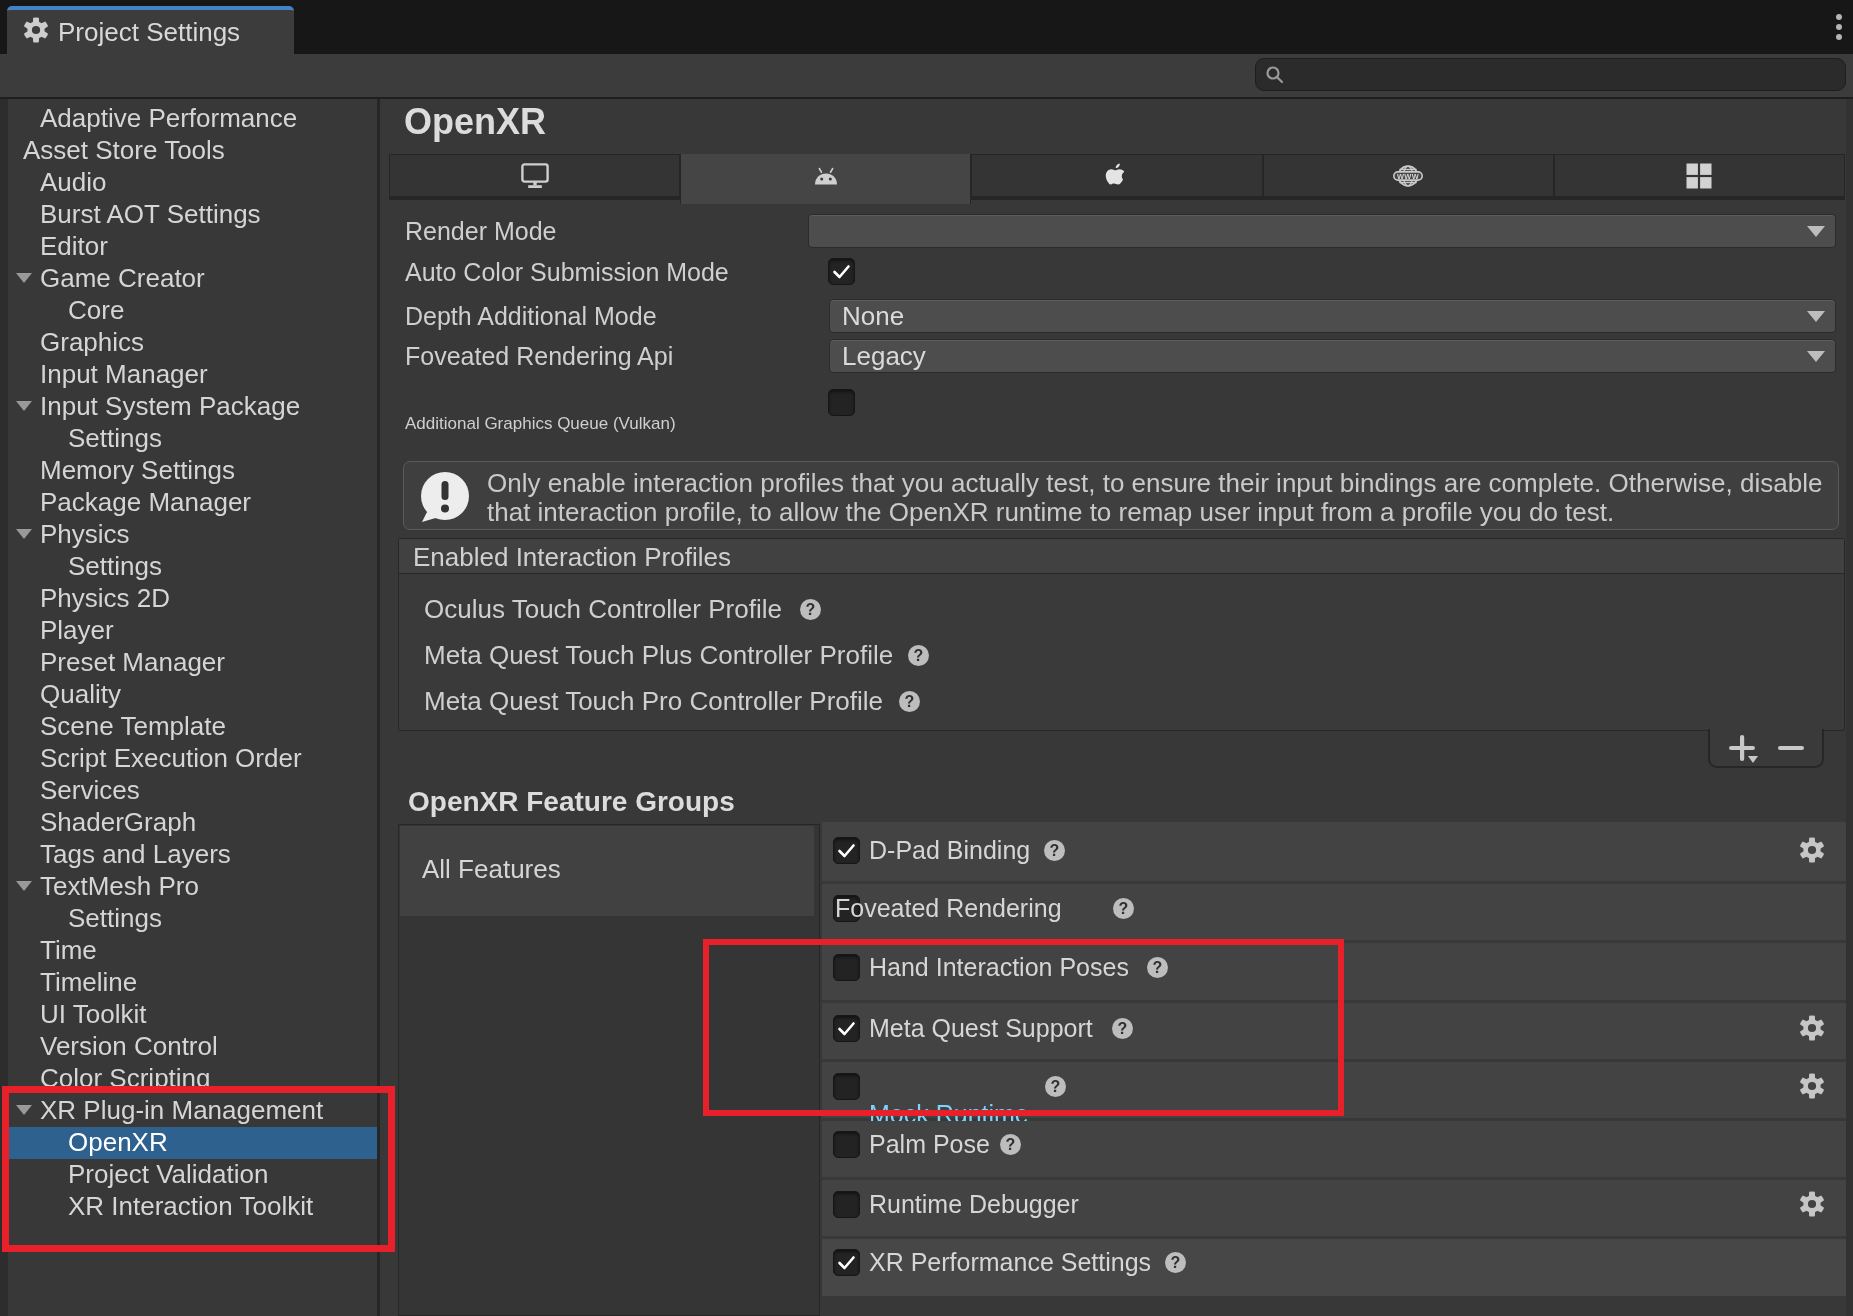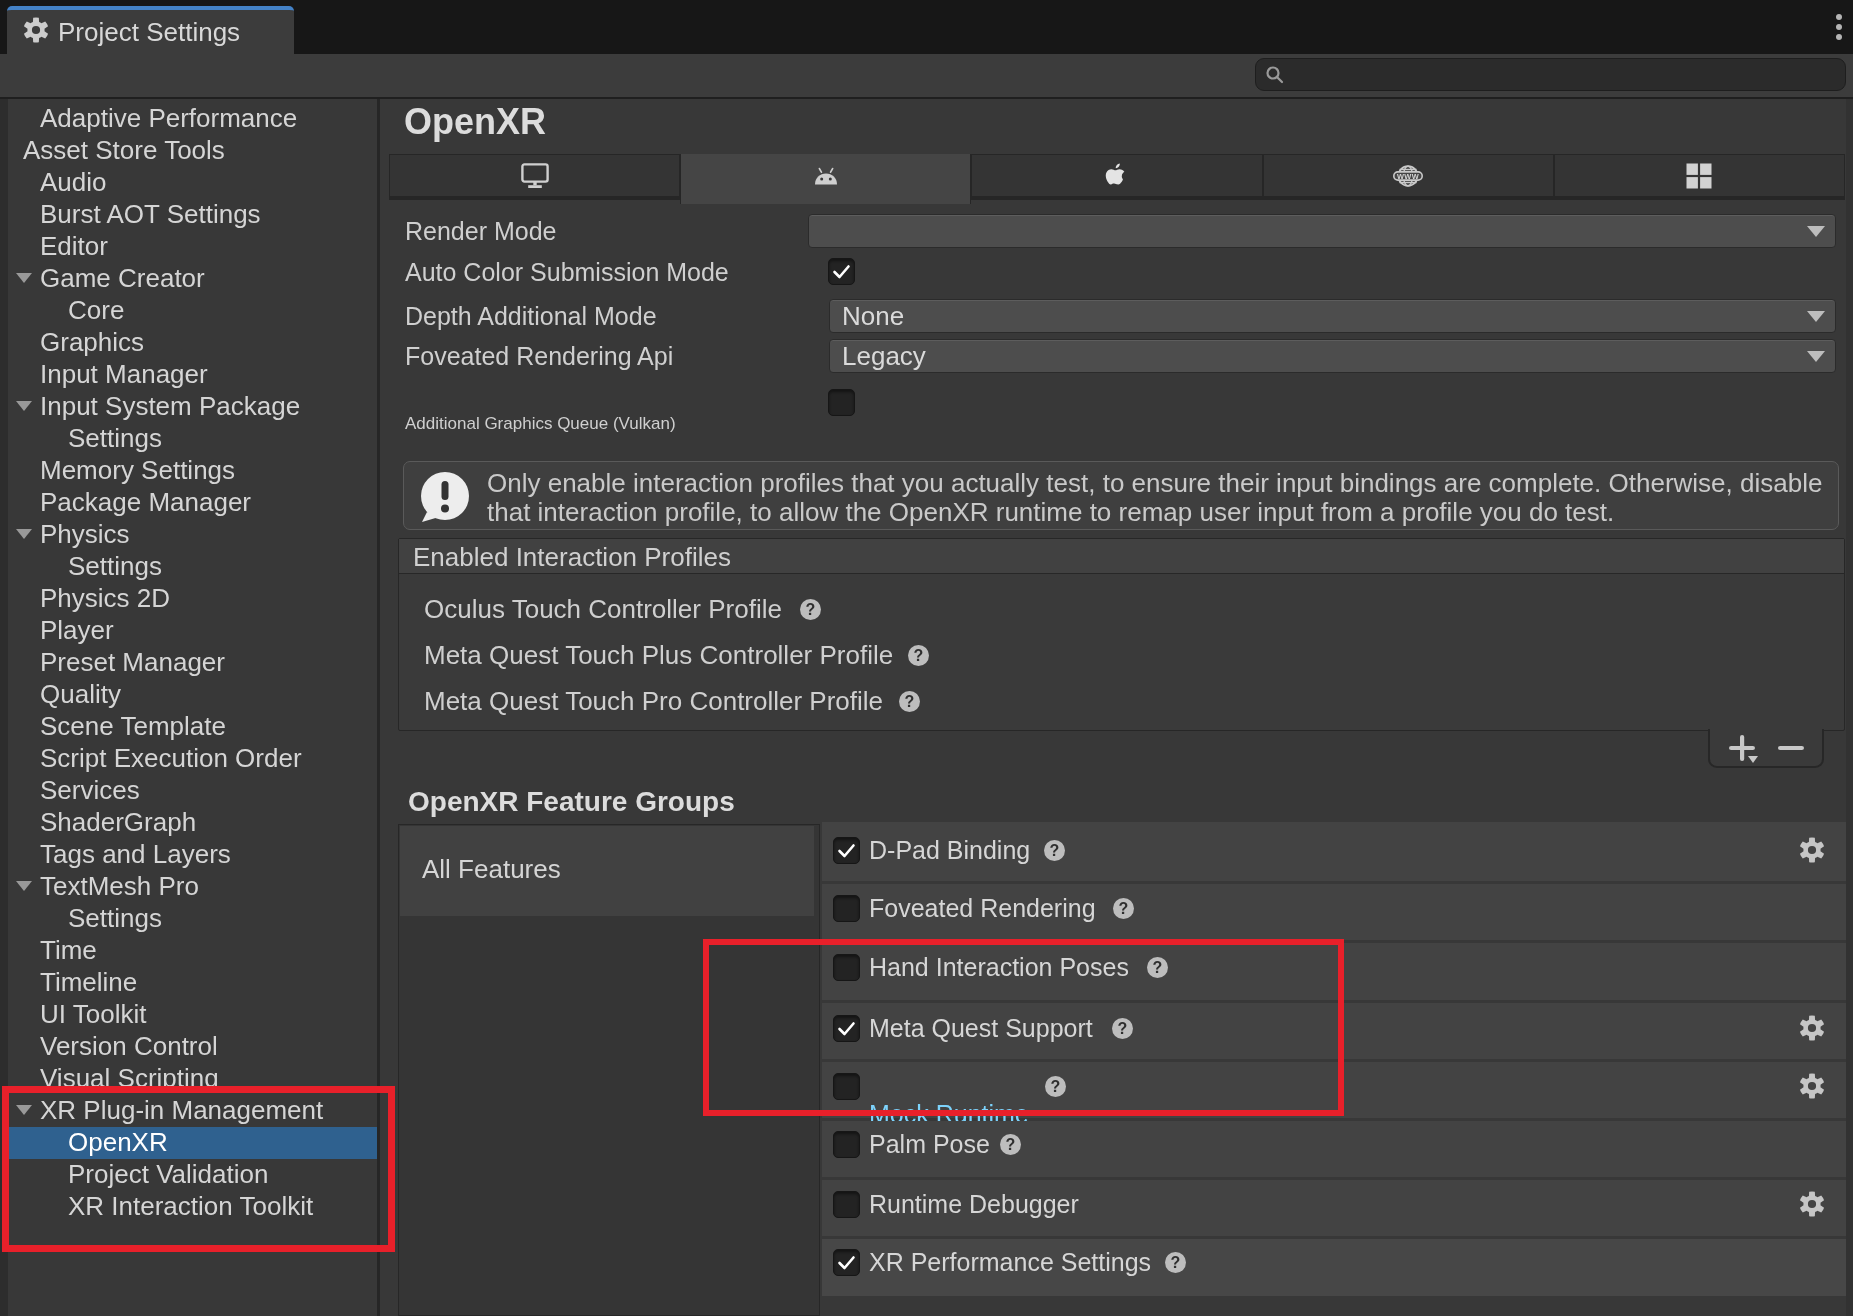--- a/index.html
+++ b/index.html
@@ -62,21 +62,21 @@
 <div class="abs txt" style="left:40px;top:774px;height:32px;line-height:32px;color:#d5d5d5;">Services</div>
 <div class="abs txt" style="left:40px;top:806px;height:32px;line-height:32px;color:#d5d5d5;">ShaderGraph</div>
 <div class="abs txt" style="left:40px;top:838px;height:32px;line-height:32px;color:#d5d5d5;">Tags and Layers</div>
 <div class="abs tri" style="left:16px;top:881px;"></div>
 <div class="abs txt" style="left:40px;top:870px;height:32px;line-height:32px;color:#d5d5d5;">TextMesh Pro</div>
 <div class="abs txt" style="left:68px;top:902px;height:32px;line-height:32px;color:#d5d5d5;">Settings</div>
 <div class="abs txt" style="left:40px;top:934px;height:32px;line-height:32px;color:#d5d5d5;">Time</div>
 <div class="abs txt" style="left:40px;top:966px;height:32px;line-height:32px;color:#d5d5d5;">Timeline</div>
 <div class="abs txt" style="left:40px;top:998px;height:32px;line-height:32px;color:#d5d5d5;">UI Toolkit</div>
 <div class="abs txt" style="left:40px;top:1030px;height:32px;line-height:32px;color:#d5d5d5;">Version Control</div>
-<div class="abs txt" style="left:40px;top:1062px;height:32px;line-height:32px;color:#d5d5d5;">Visual Scripting</div>
+<div class="abs txt" style="left:40px;top:1062px;height:32px;line-height:32px;color:#d5d5d5;">Color Scripting</div>
 <div class="abs tri" style="left:16px;top:1105px;"></div>
 <div class="abs txt" style="left:40px;top:1094px;height:32px;line-height:32px;color:#d5d5d5;">XR Plug-in Management</div>
 <div class="abs txt" style="left:68px;top:1126px;height:32px;line-height:32px;color:#ffffff;">OpenXR</div>
 <div class="abs txt" style="left:68px;top:1158px;height:32px;line-height:32px;color:#d5d5d5;">Project Validation</div>
 <div class="abs txt" style="left:68px;top:1190px;height:32px;line-height:32px;color:#d5d5d5;">XR Interaction Toolkit</div>
 <div class="abs" style="left:404px;top:101px;color:#dcdcdc;font-size:36px;font-weight:bold;">OpenXR</div>
 <div class="abs" style="left:389.0px;top:154px;width:291.2px;height:43px;background:#343434;border:1px solid #262626;box-sizing:border-box;"></div>
 <div class="abs" style="left:389.0px;top:197px;width:291.2px;height:3px;background:#262626;"></div>
 <div class="abs" style="left:520.6px;top:162.5px;width:28px;height:26px;z-index:3;"><svg width="28" height="26" viewBox="0 0 28 26">
       <rect x="1.4" y="1.4" width="25.2" height="17.2" rx="2" fill="none" stroke="#cfcfcf" stroke-width="2.4"></rect>
@@ -172,21 +172,21 @@
       <polyline points="5.5,13 10.5,18 19.5,7.5" fill="none" stroke="#ffffff" stroke-width="2.6" stroke-linecap="round" stroke-linejoin="round"></polyline>
     </svg>
   </div>
 <div class="abs" style="left:869px;top:834px;height:32px;line-height:32px;color:#d6d6d6;font-size:25px;font-weight:normal;white-space:nowrap;">D-Pad Binding</div>
 <div class="abs help" style="left:1044px;top:840px;z-index:5;">?</div>
 <svg class="abs" style="left:1799px;top:837px;" width="26" height="26" viewBox="0 0 26 26">
     <path fill="#c6c6c6" d="M10.17,0.72A12.6,12.6 0 0 1 15.83,0.72L16.08,4.97A8.6,8.6 0 0 1 18.41,6.32L22.22,4.41A12.6,12.6 0 0 1 25.05,9.32L21.49,11.65A8.6,8.6 0 0 1 21.49,14.35L25.05,16.68A12.6,12.6 0 0 1 22.22,21.59L18.41,19.68A8.6,8.6 0 0 1 16.08,21.03L15.83,25.28A12.6,12.6 0 0 1 10.17,25.28L9.92,21.03A8.6,8.6 0 0 1 7.59,19.68L3.78,21.59A12.6,12.6 0 0 1 0.95,16.68L4.51,14.35A8.6,8.6 0 0 1 4.51,11.65L0.95,9.32A12.6,12.6 0 0 1 3.78,4.41L7.59,6.32A8.6,8.6 0 0 1 9.92,4.97ZM17.10,13.00A4.1,4.1 0 1 0 8.90,13.00A4.1,4.1 0 1 0 17.10,13.00Z"></path>
   </svg>
 <div class="abs" style="left:822px;top:884px;width:1024px;height:56px;background:#434343;"></div>
 <div class="abs cb" style="left:833px;top:895px;width:27px;height:27px;box-sizing:border-box;"></div>
-<div class="abs" style="left:869px;top:892px;height:32px;line-height:32px;color:#d6d6d6;font-size:25px;font-weight:normal;white-space:nowrap;">Foveated Rendering</div>
+<div class="abs" style="left:835px;top:892px;height:32px;line-height:32px;color:#d6d6d6;font-size:25px;font-weight:normal;white-space:nowrap;">Foveated Rendering</div>
 <div class="abs help" style="left:1113px;top:898px;z-index:5;">?</div>
 <div class="abs" style="left:822px;top:943px;width:1024px;height:57px;background:#434343;"></div>
 <div class="abs cb" style="left:833px;top:954px;width:27px;height:27px;box-sizing:border-box;"></div>
 <div class="abs" style="left:869px;top:951px;height:32px;line-height:32px;color:#d6d6d6;font-size:25px;font-weight:normal;white-space:nowrap;">Hand Interaction Poses</div>
 <div class="abs help" style="left:1147px;top:957px;z-index:5;">?</div>
 <div class="abs" style="left:822px;top:1003px;width:1024px;height:56px;background:#434343;"></div>
 <div class="abs cb" style="left:833px;top:1015px;width:27px;height:27px;box-sizing:border-box;">
     <svg width="25" height="25" viewBox="0 0 25 25" style="position:absolute;left:0;top:0;">
       <polyline points="5.5,13 10.5,18 19.5,7.5" fill="none" stroke="#ffffff" stroke-width="2.6" stroke-linecap="round" stroke-linejoin="round"></polyline>
     </svg>

